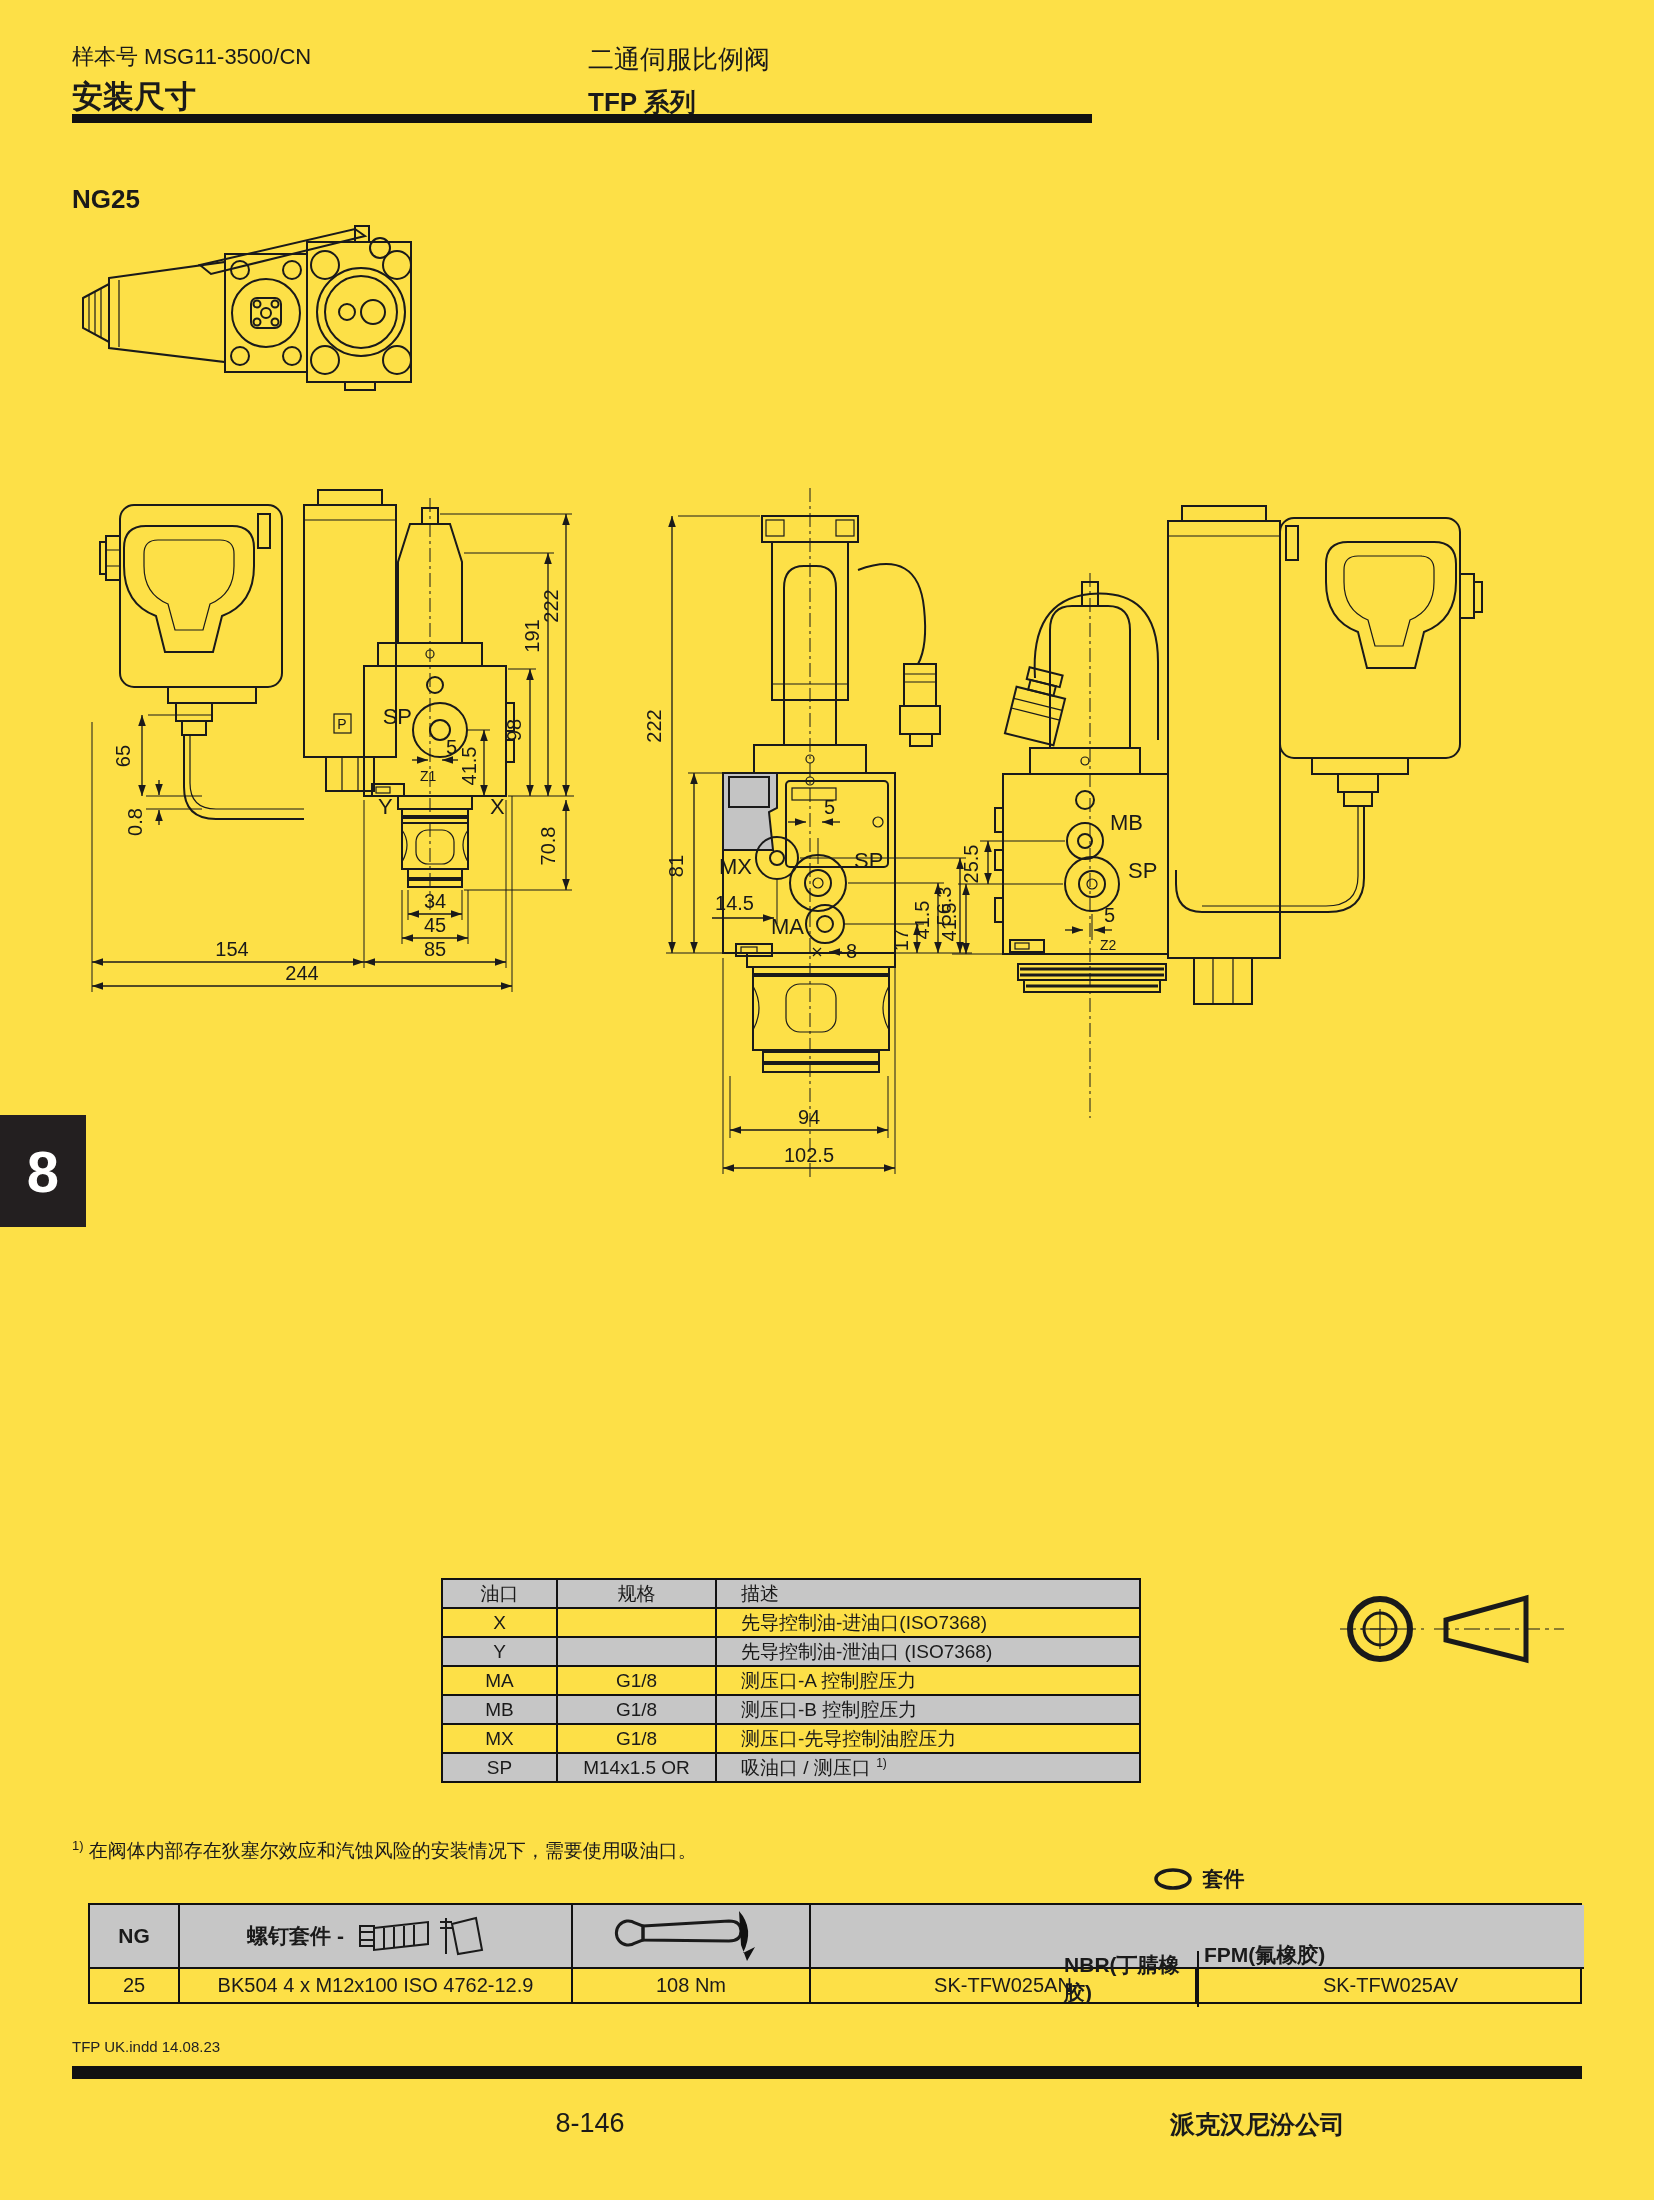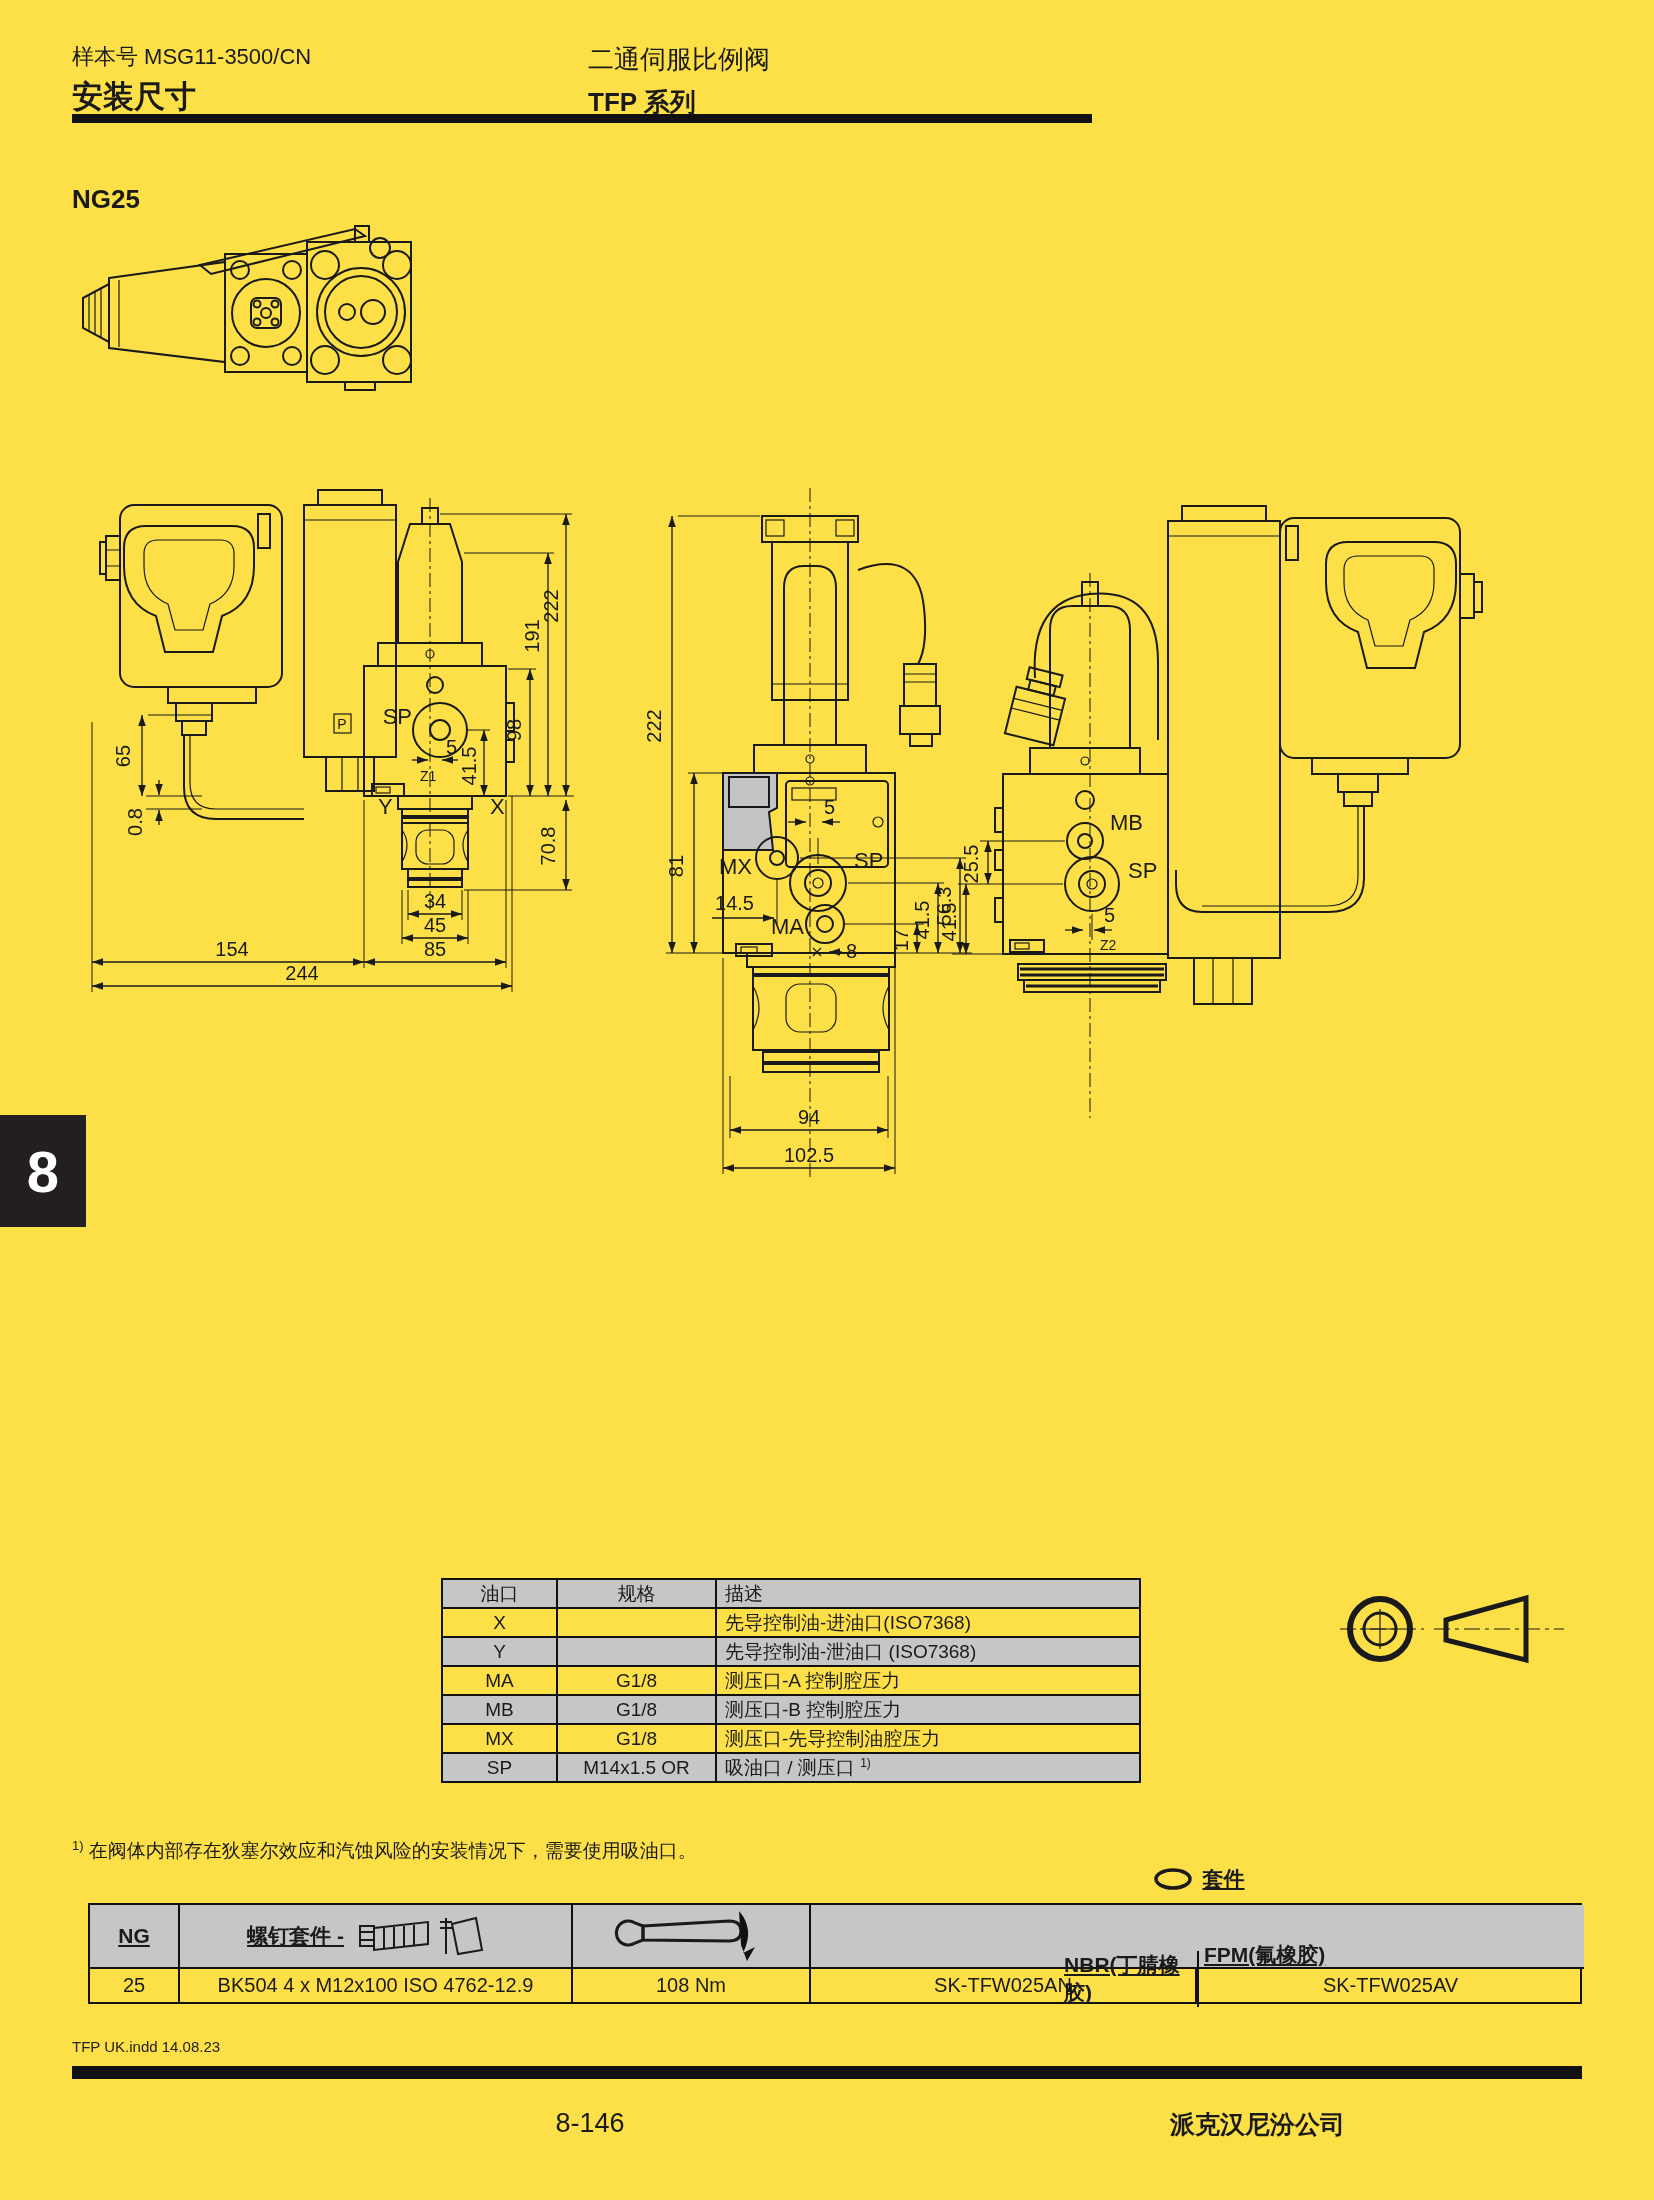--- a/index.html
+++ b/index.html
@@ -23,34 +23,34 @@
   .cl{fill:none;stroke:#1a1a1a;stroke-width:1;stroke-dasharray:14 4 3 4;}
   .dt{font:20px "Liberation Sans",sans-serif;fill:#1a1a1a;}
   .pt{font:22px "Liberation Sans",sans-serif;fill:#1a1a1a;}
   .zt{font:14px "Liberation Sans",sans-serif;fill:#1a1a1a;}
   .gray{fill:#c4c4c4;stroke:#1a1a1a;stroke-width:2;}
   
   .tab8{background:#231f20;color:#fff;font-size:58px;font-weight:bold;
         display:flex;align-items:center;justify-content:center;}
   
   table.ports{border-collapse:collapse;table-layout:fixed;}
-  table.ports td{border:2.5px solid #111;height:27px;font-size:19px;padding:0 8px;
+  table.ports td{border:2.5px solid #111;height:27px;font-size:19px;padding:0 24px;
                  overflow:hidden;white-space:nowrap;}
   table.ports td.c{text-align:center;padding:0 2px;}
   tr.gr td{background:#c6c6c6;}
   
   .fn{font-size:19px;}
   .fn sup{font-size:13px;}
   
   .kits{display:grid;grid-template-columns:90px 393px 238px 773px;
         border:2.5px solid #111;border-bottom:none;}
   .kits>div{border-right:2.5px solid #111;border-bottom:2.5px solid #111;}
   .kits>div:nth-child(4n){border-right:none;}
   .k-head{background:#c6c6c6;height:62px;display:flex;align-items:center;justify-content:center;
-          font-size:21px;font-weight:bold;gap:10px;text-decoration:underline;}
+          font-size:21px;font-weight:bold;gap:10px;}
   .k-seal{display:flex;flex-direction:column;padding:0;}
   .seal-top{height:30px;display:flex;align-items:center;justify-content:center;gap:8px;
             font-size:21px;font-weight:bold;}
   .seal-cols{flex:1;display:flex;}
   .seal-cols>div{flex:1;display:flex;align-items:center;justify-content:center;
                  font-size:21px;font-weight:bold;}
   .seal-cols>div:first-child{border-right:2.5px solid #111;margin-top:48px;}
   .k-row{display:grid;grid-template-columns:90px 393px 238px 386px 387px;
          border:2.5px solid #111;border-top:none;}
   .k-row>div{border-right:2.5px solid #111;height:33px;display:flex;align-items:center;

